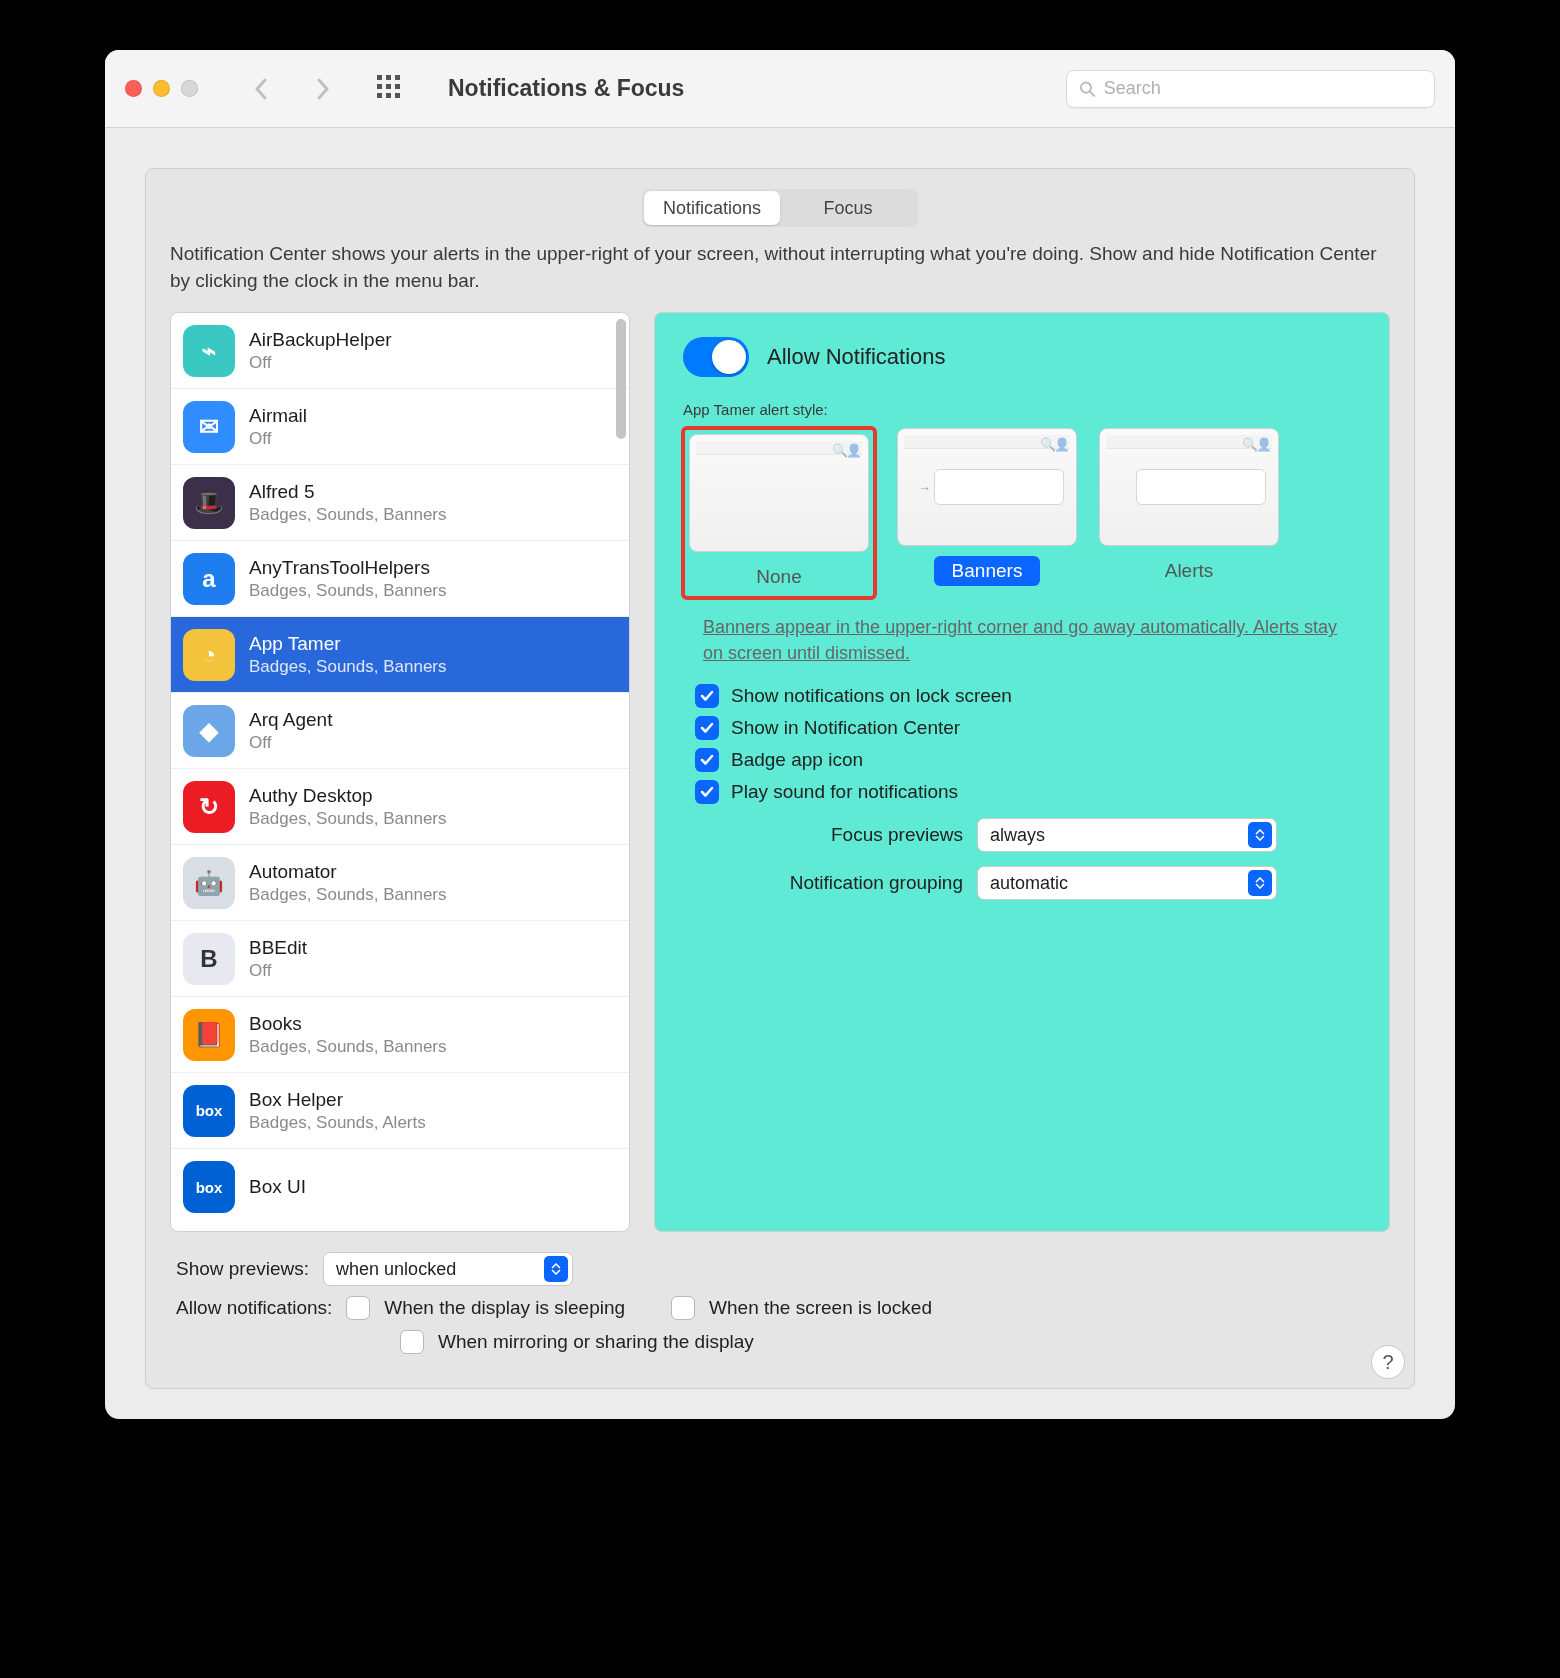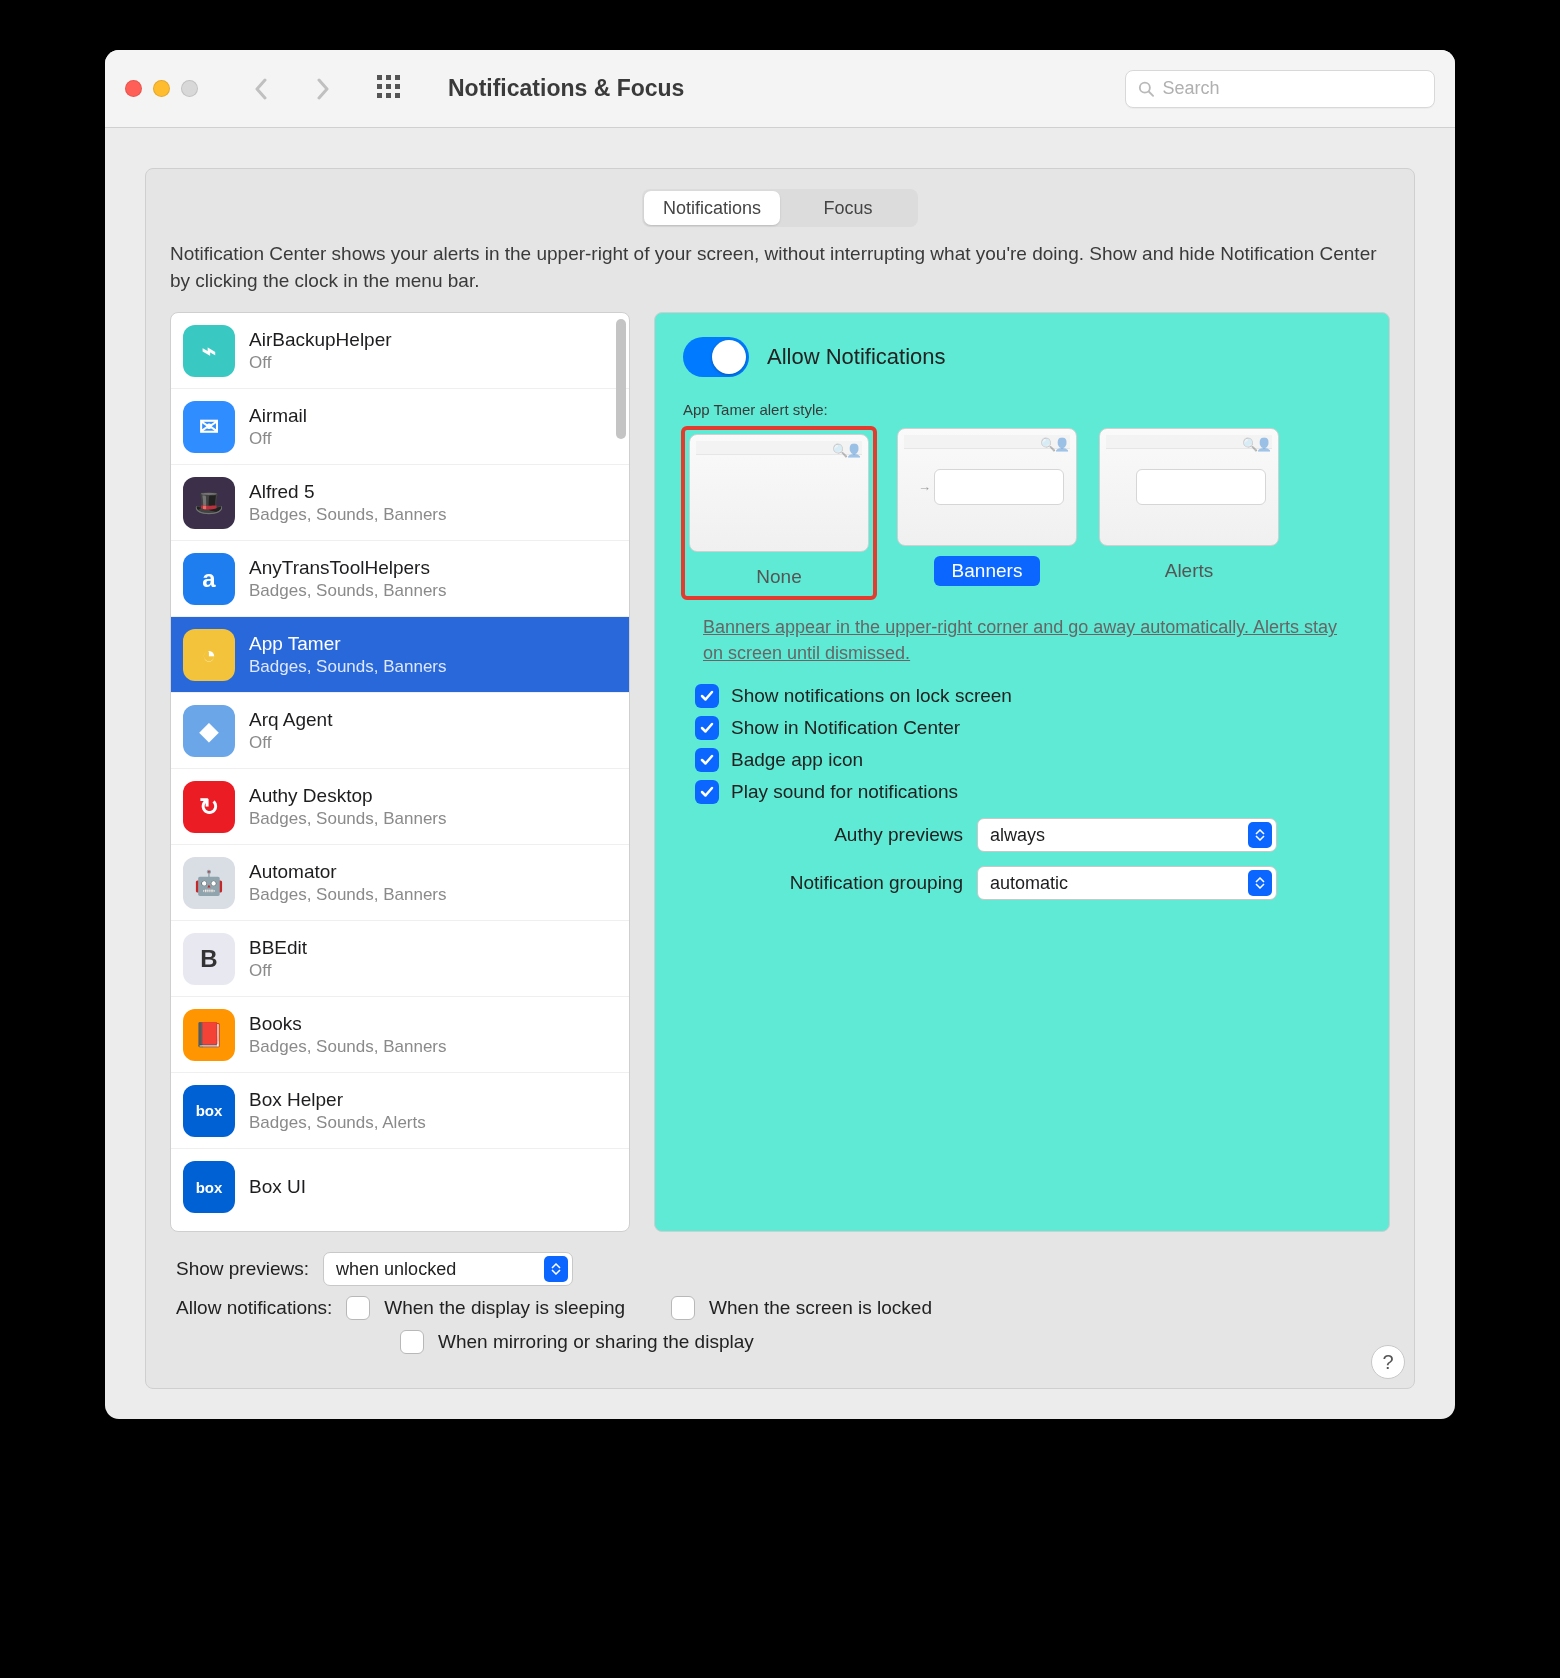--- a/index.html
+++ b/index.html
@@ -42,21 +42,21 @@
     display: flex; align-items: center; justify-content: center;
     color: #8a8a8a; font-size: 26px;
   }
   .nav-arrow.dim { color: #c0c0c0; }
   .grid-icon { margin-left: 8px; margin-right: 8px; color: #555; }
   .title-text {
     font-size: 23px; font-weight: 700; color: #3a3a3a; margin-left: 10px;
   }
   .spacer { flex: 1; }
   .search-box {
-    width: 310px; height: 38px;
+    width: 369px; height: 38px;
     background: #fff;
     border: 1px solid #d8d8d8;
     border-radius: 8px;
     display: flex; align-items: center;
     padding: 0 12px; gap: 8px;
     box-shadow: 0 1px 0 rgba(0,0,0,0.03);
   }
   .search-box svg { opacity: 0.45; }
   .search-input {
     border: none; outline: none; background: transparent;
@@ -441,21 +441,21 @@
           <div class="check-row">
             <div class="checkbox">
                 <svg width="16" height="16" viewBox="0 0 16 16">
                   <path d="M3 8 L6.5 11.5 L13 4" stroke-width="2.5" fill="none" stroke-linecap="round" stroke-linejoin="round"></path>
                 </svg>
               </div>
             <div class="check-label">Play sound for notifications</div>
           </div>
 
           <div class="dropdown-row">
-            <div class="dd-label">Authy previews</div>
+            <div class="dd-label">Focus previews</div>
             <div class="select-box">
               <span>always</span>
               <div class="select-arrows">
                 <svg width="10" height="6" viewBox="0 0 10 6">
                     <path d="M1 5 L5 1 L9 5" stroke="#fff" stroke-width="1.5" fill="none"></path>
                   </svg>
                 <svg width="10" height="6" viewBox="0 0 10 6">
                     <path d="M1 1 L5 5 L9 1" stroke="#fff" stroke-width="1.5" fill="none"></path>
                   </svg>
               </div>

